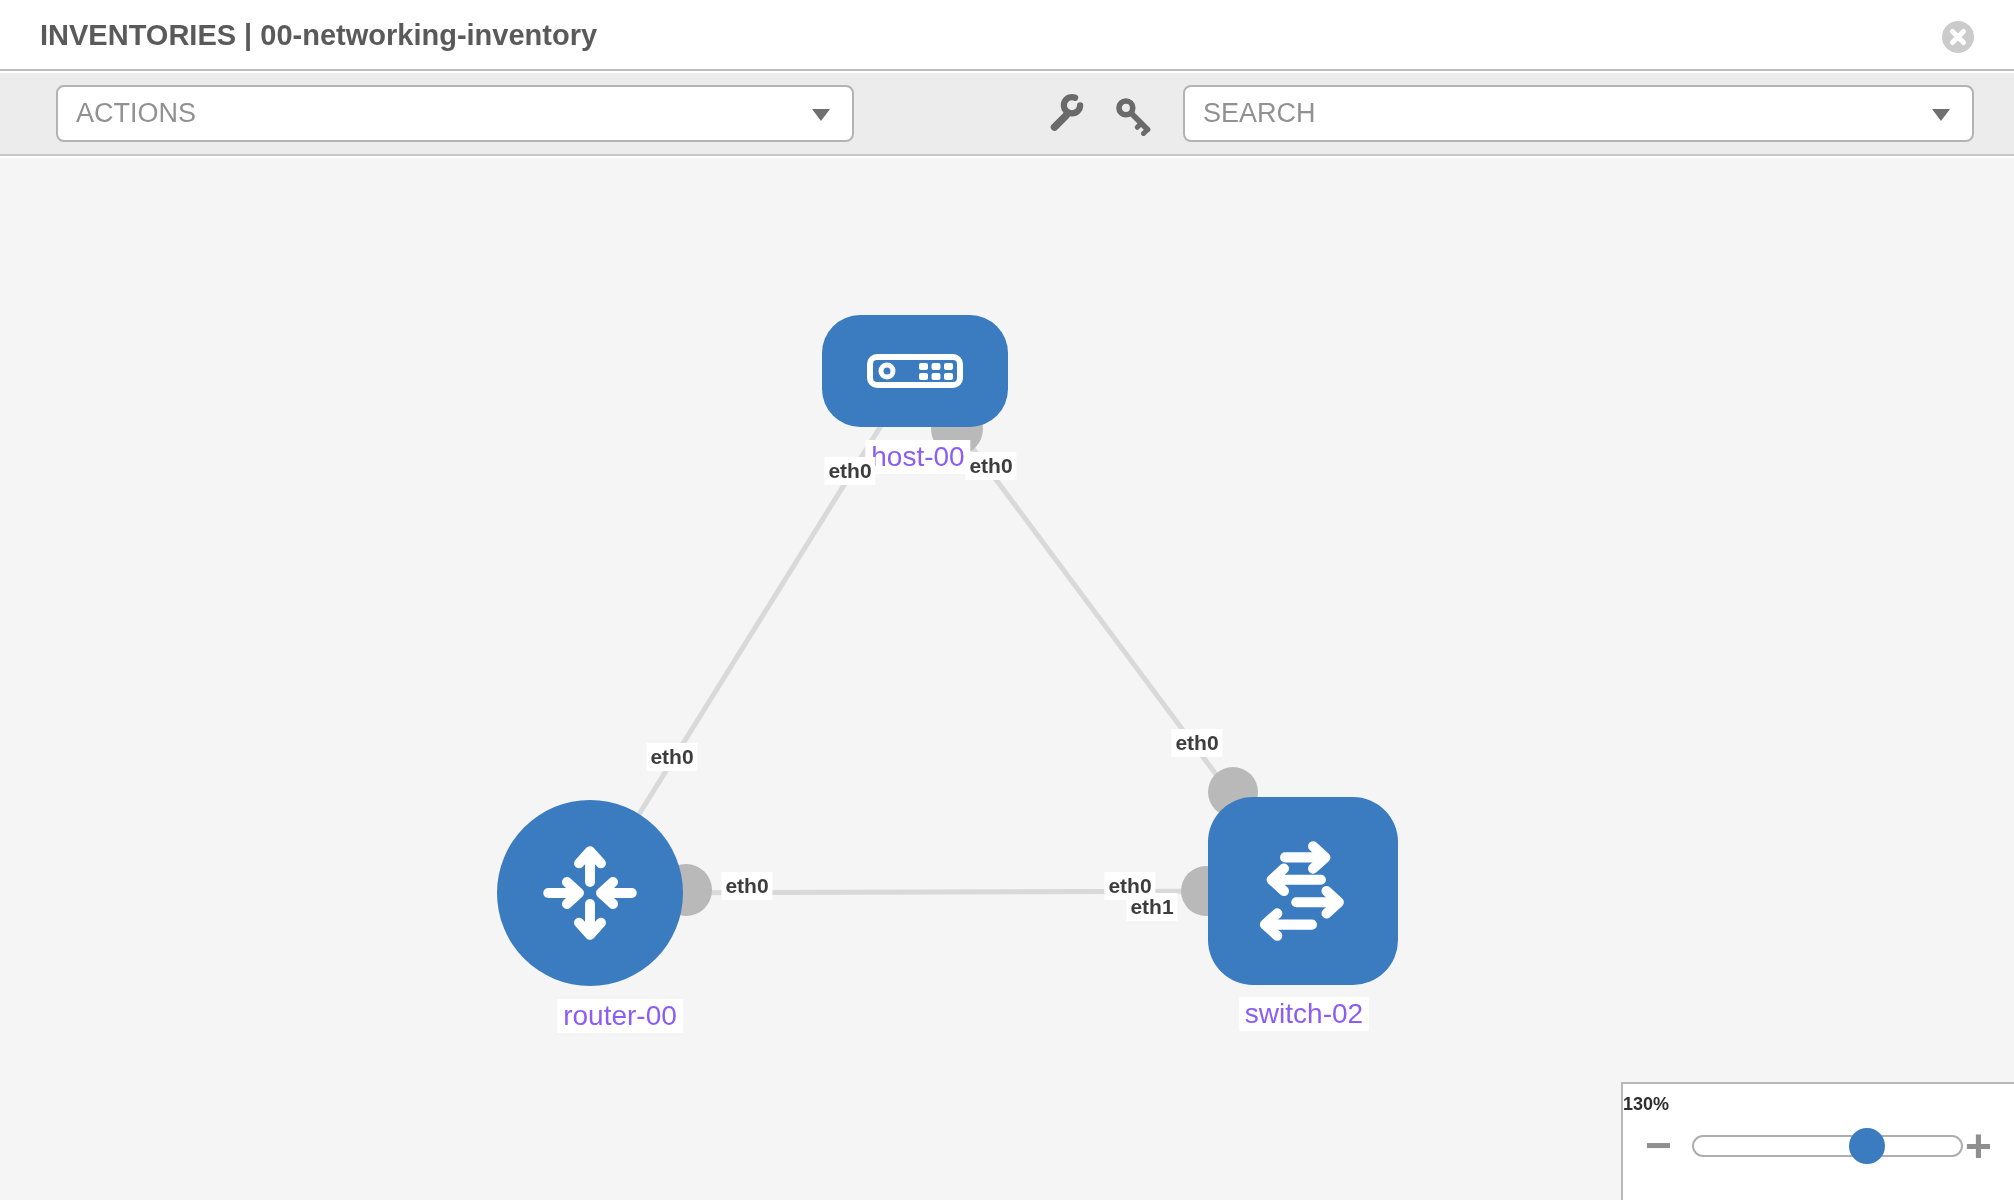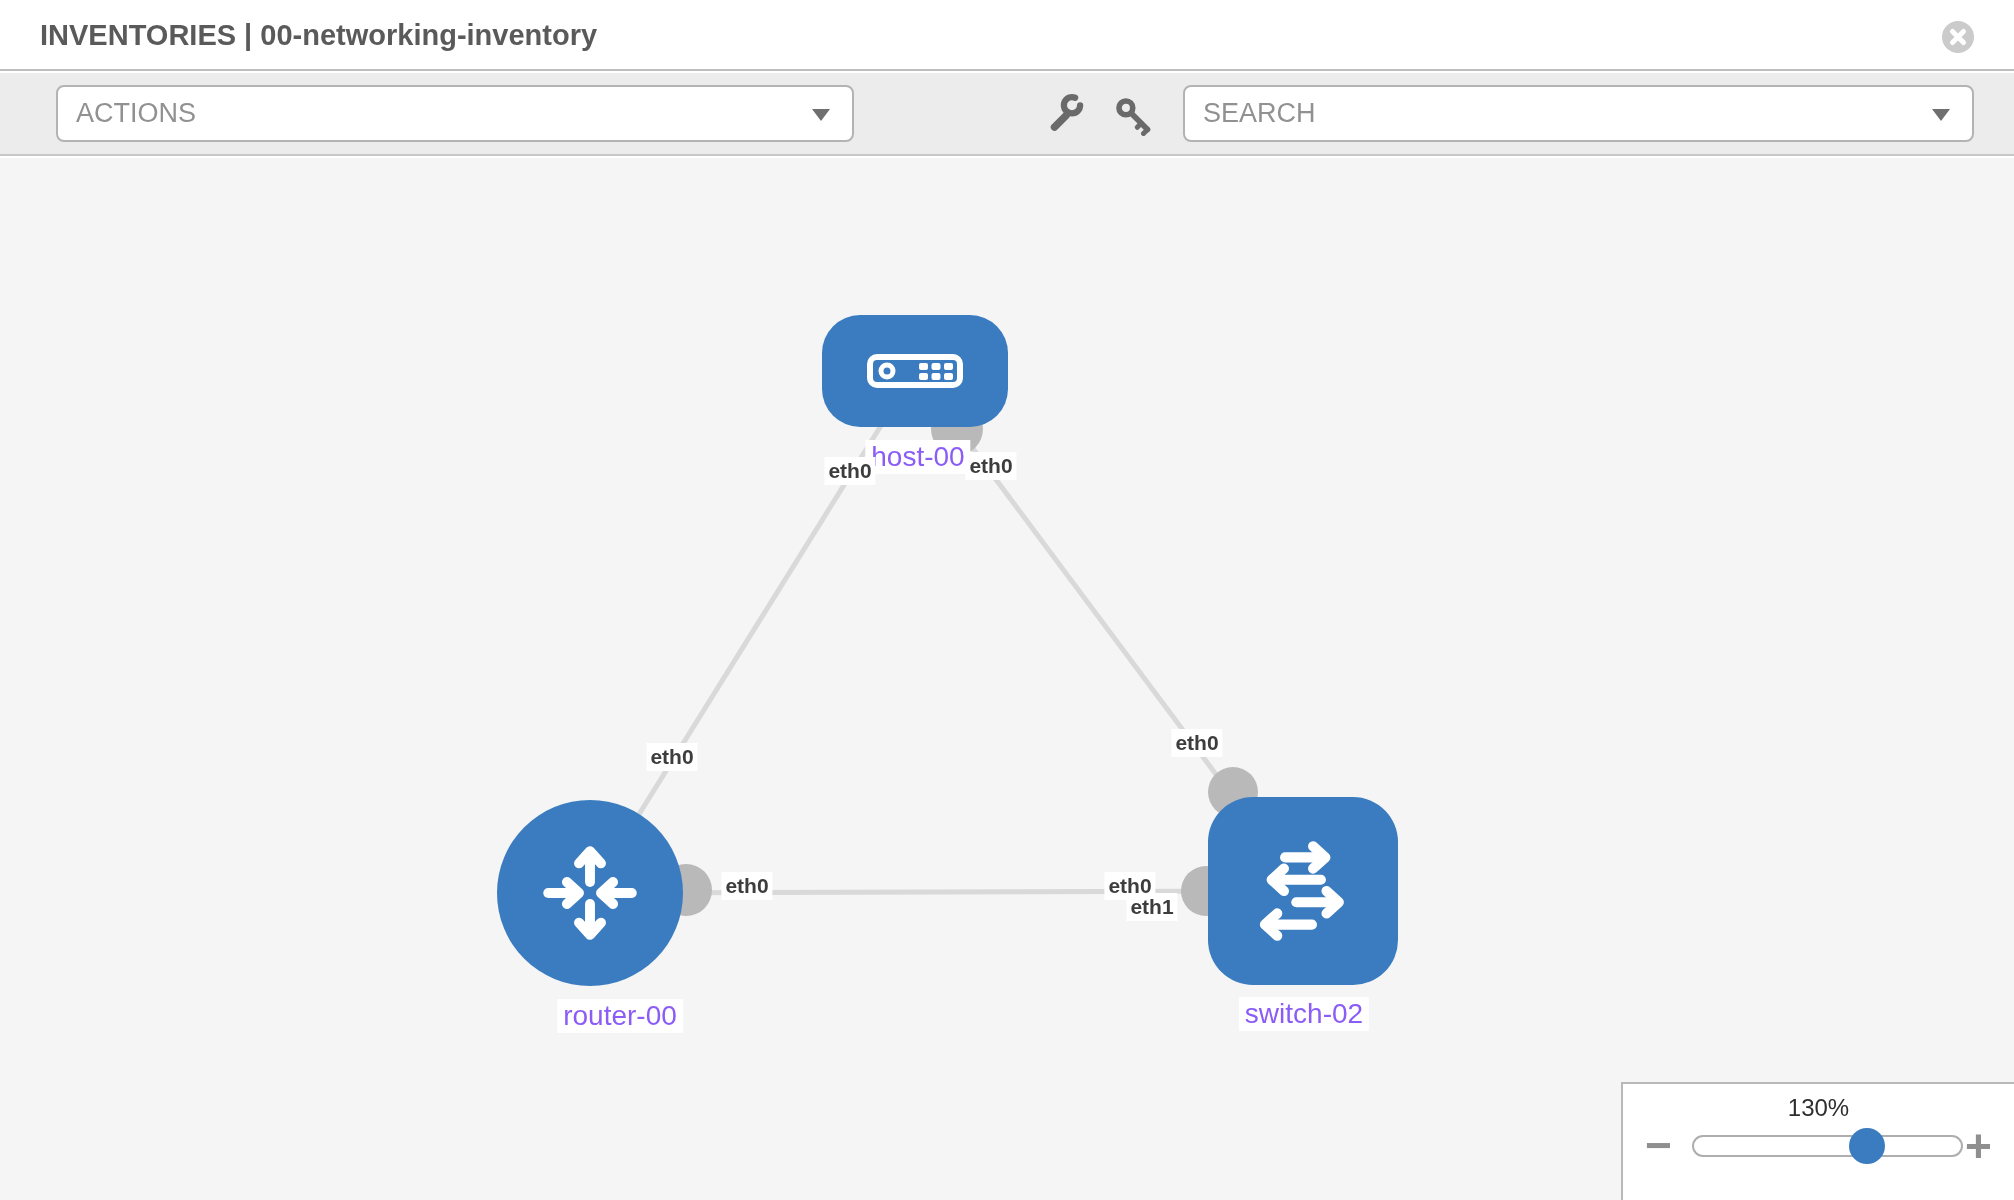--- a/index.html
+++ b/index.html
@@ -66,22 +66,22 @@
   .if-l1-mid    { left:672px;  top:599px; }
   .if-l2-mid    { left:1197px; top:585px; }
   .if-l3-router { left:747px;  top:728px; }
   .if-l3-under  { left:1130px; top:728px; }
   .if-l3-switch { left:1152px; top:728px;margin-top:21px; }
 
   
   .zoom-panel { position:absolute; left:1621px; top:924px; width:393px; height:118px;
                 background:#fff; border-left:2px solid #b9b9b9;
                 border-top:2px solid #b9b9b9; z-index:5; }
-  .zoom-level { position:absolute; left:0; top:10px; width:100%; text-align:center;
-                font-size:24px; color:var(--zoom-text); }
+  .zoom-level { position:absolute; left:0; top:10px; width:100%; 
+                font-size:18px; color:var(--zoom-text);font-weight:bold; }
   .zoom-btn { position:absolute; background:none; border:none; cursor:pointer;
               font-size:46px; font-weight:bold; color:#8f8f8f; line-height:46px; padding:0; }
   .zoom-minus { left:22px;  top:38px; }
   .zoom-plus  { left:342px; top:39px; }
   .zoom-track { position:absolute; left:69px; top:51px; width:271px; height:22px;
                 background:#fff; border:2px solid var(--slider-border);
                 border-radius:12px; cursor:pointer; }
   .zoom-thumb { position:absolute; left:155px; top:-9px; width:36px; height:36px;
                 border-radius:50%; background:var(--node-blue); cursor:grab; }
 

